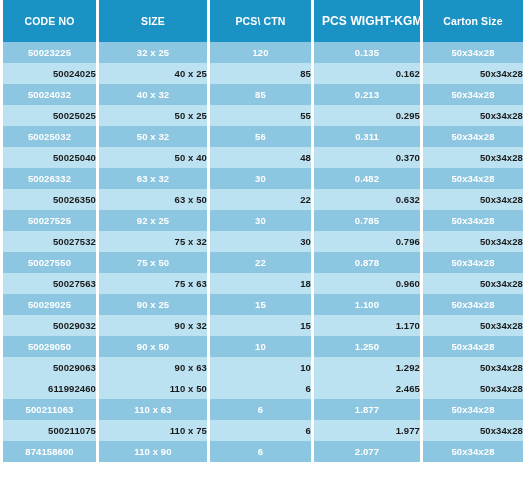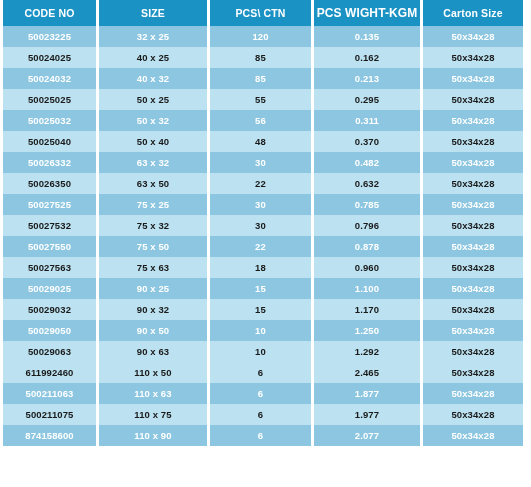--- a/index.html
+++ b/index.html
@@ -38,21 +38,21 @@
   col.c-wght  { width: 106px; }
   col.c-carton{ width: 100px; }
 
   thead th {
     background: #1b92c4;
     color: #ffffff;
     font-size: 10.5px;
     font-weight: bold;
     letter-spacing: 0.15px;
     height: 26px;
-    padding: 0;
+    padding: 8px;
     text-align: center;
     vertical-align: middle;
     white-space: nowrap;
   }
   thead th.small-head {
     font-size: 12px;
     letter-spacing: 0.1px;
   }
 
   tbody td {
@@ -66,20 +66,21 @@
     letter-spacing: 0.1px;
   }
 
   tbody tr.row-dark td {
     background: #8cc6e0;
     color: #ffffff;
   }
   tbody tr.row-light td {
     background: #bce2f2;
     color: #1a1a1a;
+    text-align: right;
   }
 </style>
 <style>
     thead th { background:#1b92c4; color:#ffffff; }
     tbody tr.row-dark td { background:#8cc6e0; color:#ffffff; }
     tbody tr.row-light td { background:#bce2f2; color:#1a1a1a; }
     body, #spec-table { background:#ffffff; }
   </style></head>
 <body>
 
@@ -153,21 +154,21 @@
         </tr>
         <tr class="row-light">
           <td>50026350</td>
           <td>63 x 50</td>
           <td>22</td>
           <td>0.632</td>
           <td>50x34x28</td>
         </tr>
         <tr class="row-dark">
           <td>50027525</td>
-          <td>75 x 25</td>
+          <td>92 x 25</td>
           <td>30</td>
           <td>0.785</td>
           <td>50x34x28</td>
         </tr>
         <tr class="row-light">
           <td>50027532</td>
           <td>75 x 32</td>
           <td>30</td>
           <td>0.796</td>
           <td>50x34x28</td>

